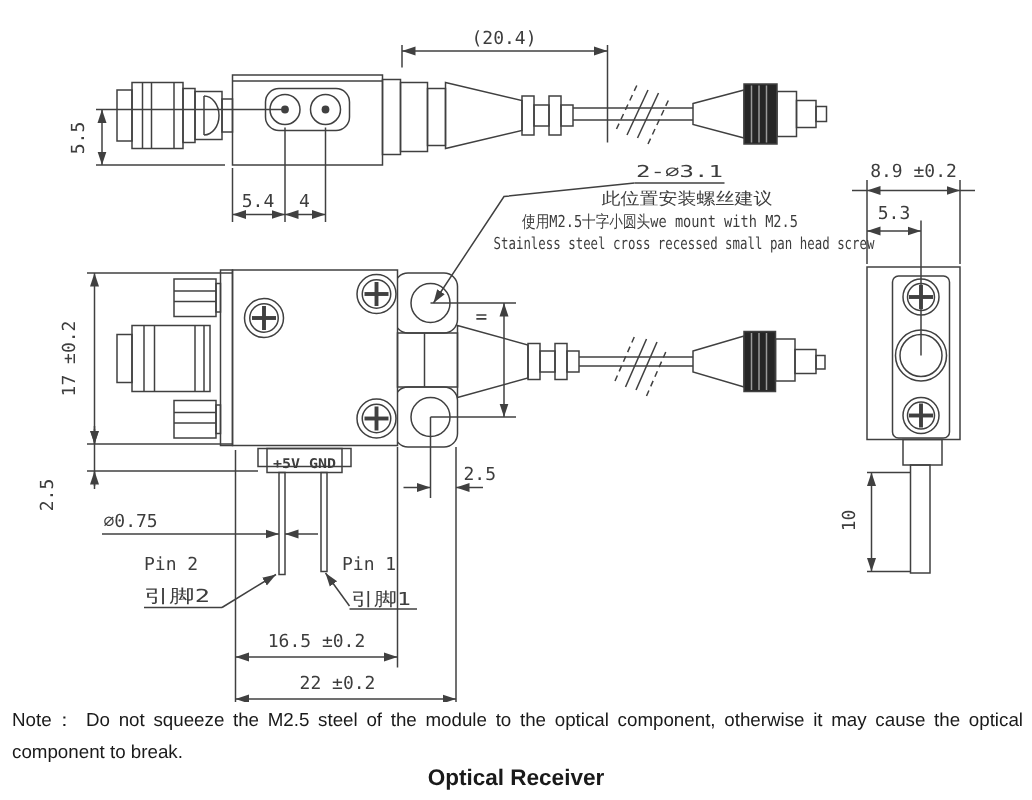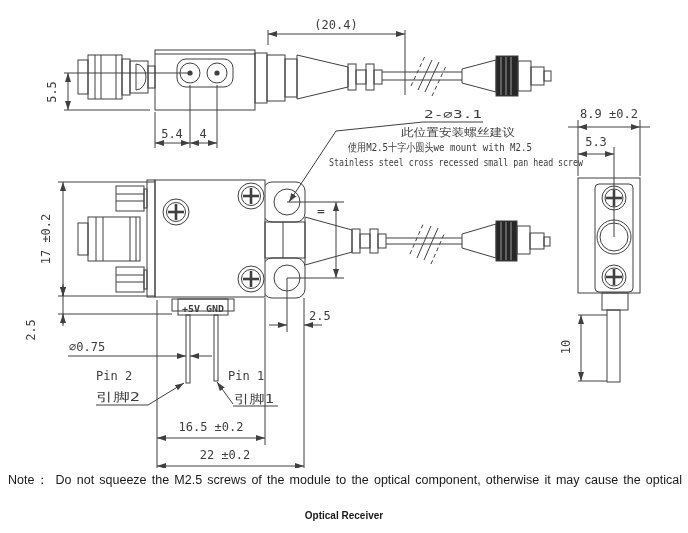--- a/index.html
+++ b/index.html
@@ -16,21 +16,21 @@
   .cross{stroke:var(--line);stroke-width:2.6;}
   text{fill:var(--txt);font-family:"DejaVu Sans Mono","Liberation Mono",monospace;font-size:12px;}
   .small{font-size:9px;font-weight:bold;}
   .ann{font-size:11px;}
   .eq{font-size:13px;}
   #note{position:absolute;left:8px;top:470px;width:674px;color:var(--ink);
         font-size:12.5px;line-height:21px;}
   #note .j{text-align:justify;text-align-last:justify;}
   #note b{font-weight:normal;}
   #title{position:absolute;left:0;top:510px;width:688px;text-align:center;color:var(--ink);
-         font-size:10px;font-weight:bold;}
+         font-size:15px;font-weight:bold;}
 </style>
 </head>
 <body>
 
 <div id="page">
 <svg width="688" height="468" viewBox="0 0 688 468">
   <defs>
     <marker id="arr" markerWidth="10" markerHeight="8" refX="9" refY="4" orient="auto-start-reverse" markerUnits="userSpaceOnUse">
       <path d="M0,1 L9,4 L0,7 Z" fill="#404040"></path>
     </marker>
@@ -268,16 +268,17 @@
     <text x="453" y="118" text-anchor="middle" class="ann" textLength="58" lengthAdjust="spacingAndGlyphs">2-∅3.1</text>
     <line x1="423" y1="122" x2="483" y2="122" class="ln"></line>
     <polyline points="423,122 336,131 289,202" class="ln" marker-end="url(#arr)"></polyline>
     <text x="458" y="136" text-anchor="middle" class="ann" textLength="114" lengthAdjust="spacingAndGlyphs">此位置安装螺丝建议</text>
     <text x="440" y="151" text-anchor="middle" class="ann" textLength="184" lengthAdjust="spacingAndGlyphs">使用M2.5十字小圆头we mount with M2.5</text>
     <text x="456" y="166" text-anchor="middle" class="ann" textLength="254" lengthAdjust="spacingAndGlyphs">Stainless steel cross recessed small pan head screw</text>
   </g>
 </svg>
 
 <div id="note">
-  <div class="j"><b>Note：</b> <span>Do not squeeze the M2.5 screws of the module to the optical component, otherwise it may cause the optical</span></div>
+  <div class="j"><b>Note：</b> <span>Do not squeeze the M2.5 steel of the module to the optical component, otherwise it may cause the optical</span></div>
+  <div><span>component to break.</span></div>
 </div>
 <div id="title">Optical Receiver</div>
 </div>
 
 </body></html>

